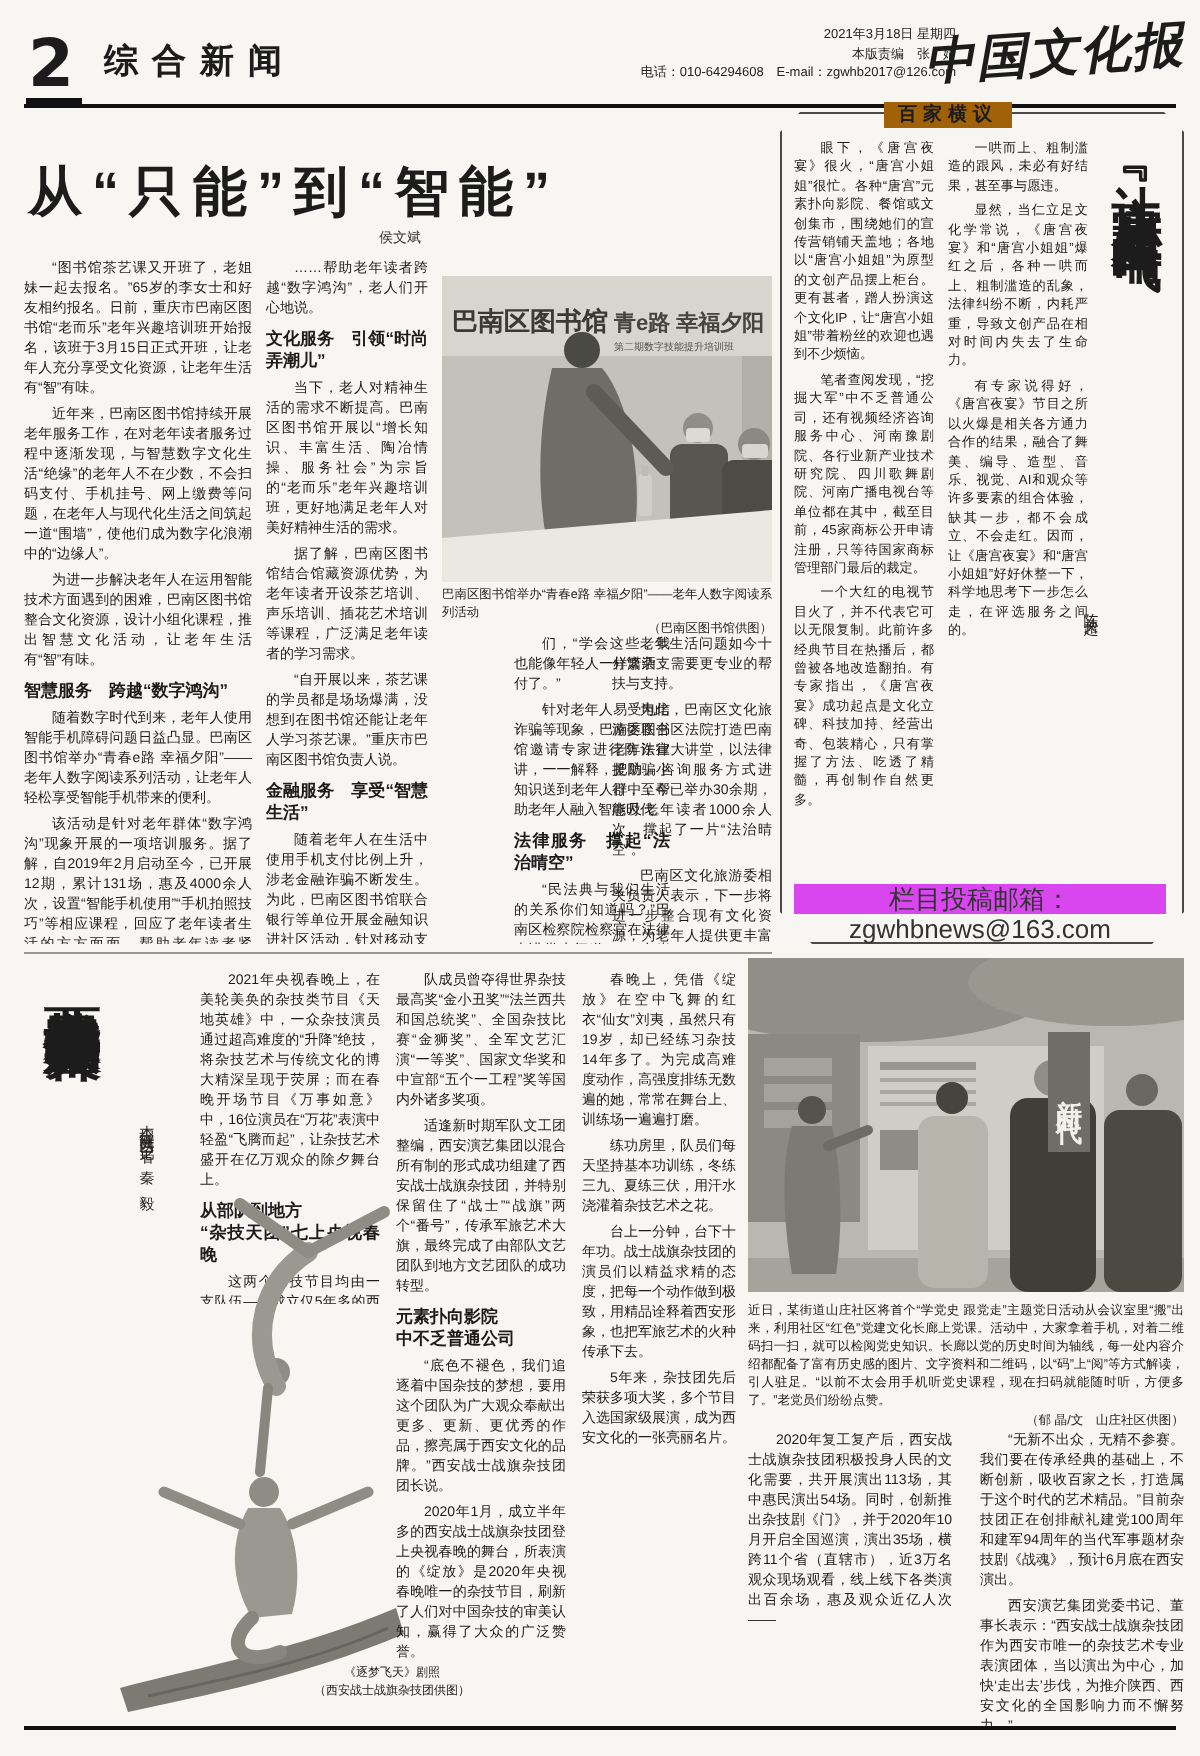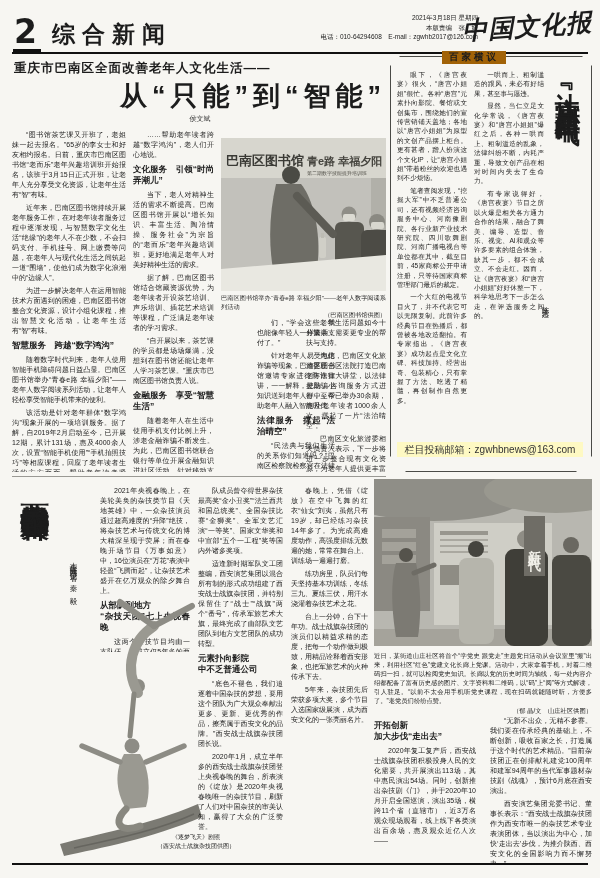--- a/index.html
+++ b/index.html
@@ -2,28 +2,28 @@
 <html><head>
 <meta charset="utf-8">
 <style>
   html,body{margin:0;padding:0;background:#d8d7d3;}
   #page{position:relative;width:600px;height:878px;margin:0 auto;background:#f7f6f2;
         font-family:"Liberation Sans",sans-serif;color:#1c1c1c;overflow:hidden;}
   .abs{position:absolute;}
   
   .pageno{left:14px;top:12px;font-size:33px;font-weight:bold;font-family:"DejaVu Sans",sans-serif;}
   .pageno-bar{left:13px;top:49px;width:28px;height:3px;background:#111;}
-  .section{left:52px;top:19px;font-size:23px;font-weight:bold;letter-spacing:7px;}
+  .section{left:52px;top:19px;font-size:17px;font-weight:bold;letter-spacing:7px;}
   .hdr-info{right:122px;top:13px;text-align:right;font-size:6.5px;line-height:9.5px;color:#222;}
   .masthead{right:8px;top:10px;font-size:25px;font-weight:bold;font-style:italic;
             font-family:"DejaVu Serif",serif;transform:rotate(-4deg);letter-spacing:1px;}
   .hdr-rule{left:12px;top:52px;width:576px;height:2px;background:#111;}
   
   .kicker{left:14px;top:60px;font-size:12.5px;font-weight:bold;letter-spacing:1px;}
-  .headline{left:14px;top:78px;width:372px;text-align:right;font-size:27px;font-weight:900;letter-spacing:5px;}
+  .headline{left:14px;top:78px;width:372px;text-align:left;font-size:27px;font-weight:900;letter-spacing:5px;}
   .byline{left:14px;top:114px;width:372px;text-align:center;font-size:7px;color:#333;}
   .col{overflow:hidden;font-size:7px;line-height:10px;text-align:justify;}
   .bp{margin:0 0 3px;text-indent:2em;}
   .sh{font-size:8.5px;font-weight:bold;margin:4px 0;line-height:11px;text-indent:0;}
   #m-col1{left:12px;top:130px;width:114px;height:342px;}
   #m-col2{left:133px;top:130px;width:81px;height:342px;}
   #m-col3{left:221px;top:318px;width:78px;height:154px;margin-left:36px;}
   #m-col4{left:306px;top:318px;width:80px;height:154px;}
   .photo{display:block;}
   #photo1{left:221px;top:138px;width:165px;height:153px;}
@@ -32,22 +32,22 @@
   
   #cbox{left:390px;top:56px;width:200px;height:414px;border:1px solid #4a4a46;
         clip-path:polygon(10px 0,calc(100% - 10px) 0,100% 10px,100% calc(100% - 16px),calc(100% - 16px) 100%,16px 100%,0 calc(100% - 16px),0 10px);}
   #cbox-label{left:442px;top:51px;background:#a16207;padding:0 7px;font-size:9.5px;font-weight:bold;letter-spacing:3px;}
   .ccol{overflow:hidden;font-size:6.6px;line-height:9.4px;text-align:justify;}
   #c-col1{left:397px;top:70px;width:70px;height:370px;}
   #c-col2{left:474px;top:70px;width:70px;height:370px;}
   .vtext{writing-mode:vertical-rl;}
   #c-head{left:552px;top:72px;height:344px;font-size:25px;font-weight:900;letter-spacing:3px;}
   #c-author{left:540px;top:300px;height:100px;font-size:7.5px;letter-spacing:2px;color:#222;}
-  #c-mail{left:397px;top:442px;width:186px;height:15px;background:#fef9c3;text-align:center;
-          line-height:15px;font-size:10px;color:#333;}
+  #c-mail{left:397px;top:442px;width:186px;height:15px;background:#d946ef;text-align:center;
+          line-height:15px;font-size:13px;color:#333;}
   .sep-rule{left:12px;top:476px;width:374px;height:1px;background:#9a9994;}
   
   #acro-head{left:16px;top:487px;height:380px;font-size:21px;font-weight:900;letter-spacing:1px;
              transform:scaleX(1.35);transform-origin:left top;}
   #acro-byline{left:68px;top:556px;height:120px;font-size:7.5px;letter-spacing:2px;color:#222;}
   #a-colC{left:100px;top:486px;width:90px;height:166px;}
   #acro-photo{left:54px;top:596px;width:152px;height:264px;}
   #acro-cap{left:138px;top:833px;width:116px;text-align:center;font-size:6px;line-height:8.6px;color:#222;}
   #a-colD{left:198px;top:486px;width:85px;height:378px;}
   #a-colE{left:291px;top:486px;width:77px;height:378px;}
@@ -71,21 +71,20 @@
   <div class="abs pageno-bar"></div>
   <div class="abs section">综合新闻</div>
   <div class="abs hdr-info">
     <div>2021年3月18日 星期四</div>
     <div>本版责编　张　婧</div>
     <div>电话：010-64294608　E-mail：zgwhb2017@126.com</div>
   </div>
   <div class="abs masthead">中国文化报</div>
   <div class="abs hdr-rule"></div>
 
-  <div class="abs kicker">重庆市巴南区全面改善老年人文化生活——</div>
   <div class="abs headline">从“只能”到“智能”</div>
   <div class="abs byline">侯文斌</div>
 
   <div class="abs col" id="m-col1">
     <p class="bp">“图书馆茶艺课又开班了，老姐妹一起去报名。”65岁的李女士和好友相约报名。日前，重庆市巴南区图书馆“老而乐”老年兴趣培训班开始报名，该班于3月15日正式开班，让老年人充分享受文化资源，让老年生活有“智”有味。</p>
     <p class="bp">近年来，巴南区图书馆持续开展老年服务工作，在对老年读者服务过程中逐渐发现，与智慧数字文化生活“绝缘”的老年人不在少数，不会扫码支付、手机挂号、网上缴费等问题，在老年人与现代化生活之间筑起一道“围墙”，使他们成为数字化浪潮中的“边缘人”。</p>
     <p class="bp">为进一步解决老年人在运用智能技术方面遇到的困难，巴南区图书馆整合文化资源，设计小组化课程，推出智慧文化活动，让老年生活有“智”有味。</p>
     <h3 class="sh">智慧服务　跨越“数字鸿沟”</h3>
     <p class="bp">随着数字时代到来，老年人使用智能手机障碍问题日益凸显。巴南区图书馆举办“青春e路 幸福夕阳”——老年人数字阅读系列活动，让老年人轻松享受智能手机带来的便利。</p>
     <p class="bp">该活动是针对老年群体“数字鸿沟”现象开展的一项培训服务。据了解，自2019年2月启动至今，已开展12期，累计131场，惠及4000余人次，设置“智能手机使用”“手机拍照技巧”等相应课程，回应了老年读者生活的方方面面，帮助老年读者紧跟“潮流”时代。</p>
@@ -235,24 +234,20 @@
     <circle cx="197" cy="66" r="8" fill="#6a6861"></circle>
     <rect x="178" y="76" width="39" height="91" rx="8" fill="#4a4942"></rect>
   </svg>
   <div class="abs" id="pn-sign">新时代</div>
   <div class="abs" id="pn-cap">
     <span>近日，某街道山庄社区将首个“学党史 跟党走”主题党日活动从会议室里“搬”出来，利用社区“红色”党建文化长廊上党课。活动中，大家拿着手机，对着二维码扫一扫，就可以检阅党史知识。长廊以党的历史时间为轴线，每一处内容介绍都配备了富有历史感的图片、文字资料和二维码，以“码”上“阅”等方式解读，引人驻足。“以前不太会用手机听党史课程，现在扫码就能随时听，方便多了。”老党员们纷纷点赞。</span>
     <span class="credit">（郁 晶/文　山庄社区供图）</span>
   </div>
 
   <div class="abs col" id="a-colF">
-    <h3 class="sh">
-      <span>开拓创新</span><br>
-      <span>加大步伐“走出去”</span>
-    </h3>
     <p class="bp">2020年复工复产后，西安战士战旗杂技团积极投身人民的文化需要，共开展演出113场，其中惠民演出54场。同时，创新推出杂技剧《门》，并于2020年10月开启全国巡演，演出35场，横跨11个省（直辖市），近3万名观众现场观看，线上线下各类演出百余场，惠及观众近亿人次——</p>
   </div>
 
   <div class="abs col" id="a-colG">
     <p class="bp">“无新不出众，无精不参赛。我们要在传承经典的基础上，不断创新，吸收百家之长，打造属于这个时代的艺术精品。”目前杂技团正在创排献礼建党100周年和建军94周年的当代军事题材杂技剧《战魂》，预计6月底在西安演出。</p>
     <p class="bp">西安演艺集团党委书记、董事长表示：“西安战士战旗杂技团作为西安市唯一的杂技艺术专业表演团体，当以演出为中心，加快‘走出去’步伐，为推介陕西、西安文化的全国影响力而不懈努力。”</p>
   </div>
 
   <div class="abs bot-rule"></div>
 </div>

